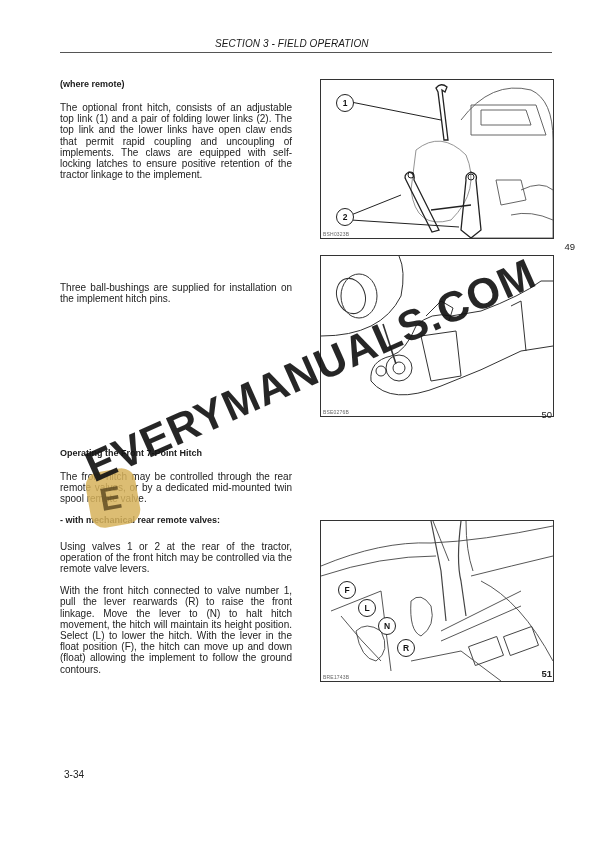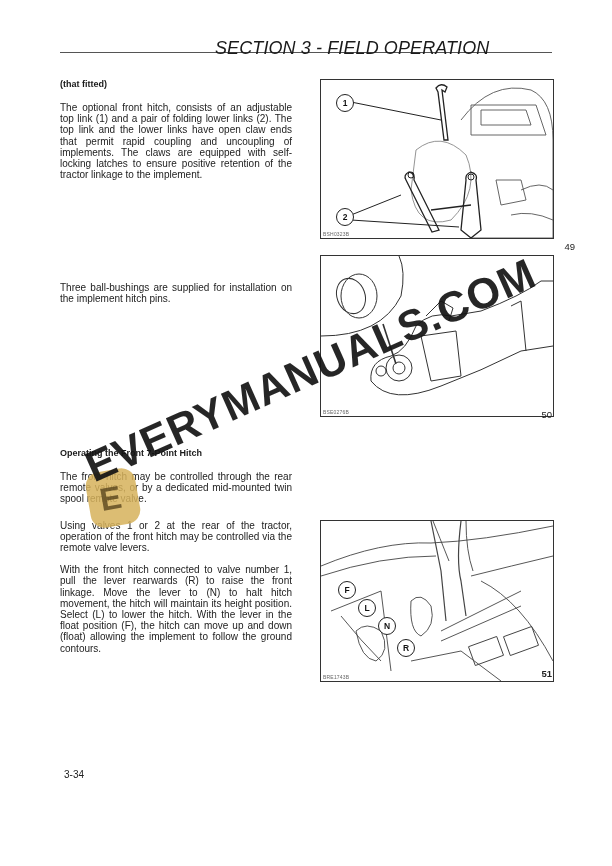--- a/index.html
+++ b/index.html
@@ -7,21 +7,21 @@
       width: 612px; height: 866px; background: #ffffff;
       position: relative; overflow: hidden;
       font-family: "Liberation Sans", sans-serif; color: #1a1a1a;
     }
     .header {
       position: absolute; left: 60px; top: 38px; width: 492px;
       border-bottom: 1.2px solid #555; height: 14px;
     }
     .header-title {
       position: absolute; left: 155px; top: 0px;
-      font-style: italic; font-size: 18px; letter-spacing: 0.1px; color: #1a1a1a;
+      font-style: italic; font-size: 10px; letter-spacing: 0.1px; color: #1a1a1a;
     }
     .col-left { position: absolute; left: 60px; width: 232px; }
     .h1 { font-weight: bold; font-size: 9.5px; line-height: 12px; }
     .p {
       font-size: 10px; line-height: 11.2px; text-align: justify; color: #222;
     }
     .fig {
       position: absolute; left: 320px; width: 232px;
       border: 1px solid #333; background: #fff; overflow: hidden;
     }
@@ -60,21 +60,21 @@
     }
   </style>
 </head>
 <body>
 
 <div class="header">
   <span class="header-title">SECTION 3  - FIELD OPERATION</span>
 </div>
 
 <div class="col-left" style="top:78px;">
-  <div class="h1" style="font-size:9px;">(that fitted)</div>
+  <div class="h1" style="font-size:9px;">(where remote)</div>
   <div class="p" style="margin-top:12px;">The optional front hitch, consists of an adjustable top link (1) and a pair of folding lower links (2). The top link and the lower links have open claw ends that permit rapid coupling and uncoupling of implements. The claws are equipped with self-locking latches to ensure positive retention of the tractor linkage to the implement.</div>
 </div>
 
 <div class="fig" style="top:79px; height:158px;">
   <svg width="232" height="158" viewBox="0 0 232 158">
     <g fill="none" stroke="#555" stroke-width="0.9">
       <path d="M140 40 Q170 0 210 10 Q232 20 232 60 L232 158 L150 158"></path>
       <path d="M150 25 L215 25 L225 55 L150 55 Z"></path>
       <path d="M160 30 L205 30 L210 45 L160 45 Z"></path>
       <path d="M95 70 Q120 50 145 75 Q160 110 130 140 Q95 150 90 110 Z" stroke="#888"></path>
@@ -123,20 +123,21 @@
       <path d="M190 50 L200 45 L205 95"></path>
     </g>
   </svg>
   <div class="fig-code">BSE0276B</div>
 </div>
 <div class="fig-num" style="left:512px; top:409px;">50</div>
 
 <div class="col-left" style="top:447px;">
   <div class="h1" style="font-size:9px;">Operating the Front 7-Point Hitch</div>
   <div class="p" style="margin-top:12px;">The front hitch may be controlled through the rear remote valves, or by a dedicated mid-mounted twin spool remote valve.</div>
+  <div class="h1" style="font-size:9px; margin-top:9px;">- with mechanical rear remote valves:</div>
   <div class="p" style="margin-top:15px;">Using valves 1 or 2 at the rear of the tractor, operation of the front hitch may be controlled via the remote valve levers.</div>
   <div class="p" style="margin-top:11px;">With the front hitch connected to valve number 1, pull the lever rearwards (R) to raise the front linkage. Move the lever to (N) to halt hitch movement, the hitch will maintain its height position. Select (L) to lower the hitch. With the lever in the float position (F), the hitch can move up and down (float) allowing the implement to follow the ground contours.</div>
 </div>
 
 <div class="fig" style="top:520px; height:160px;">
   <svg width="232" height="160" viewBox="0 0 232 160">
     <g fill="none" stroke="#444" stroke-width="0.9">
       <path d="M0 45 Q60 20 110 22 Q160 20 232 5"></path>
       <path d="M0 55 Q60 35 115 35"></path>
       <path d="M110 0 Q115 25 120 50 L125 100" stroke-width="1.2"></path>

